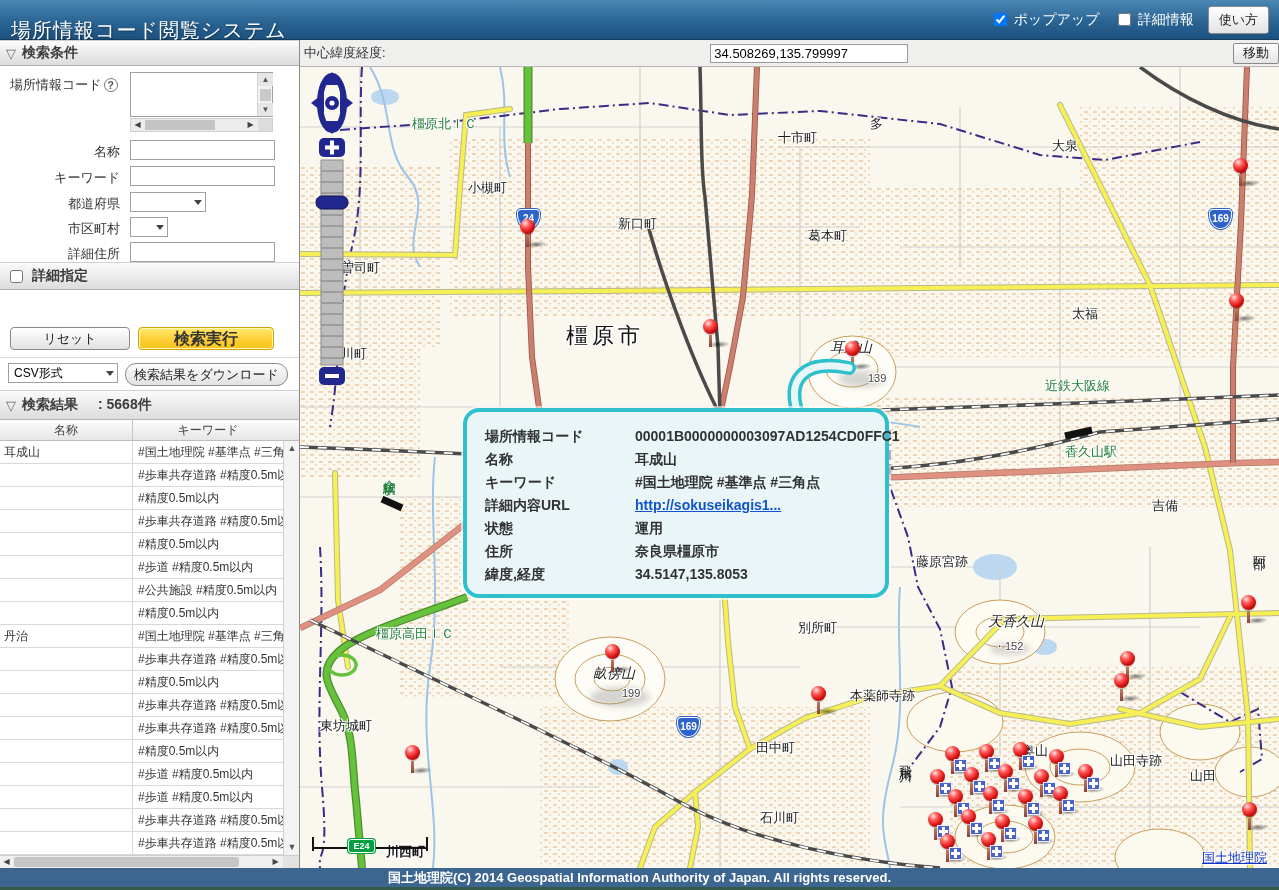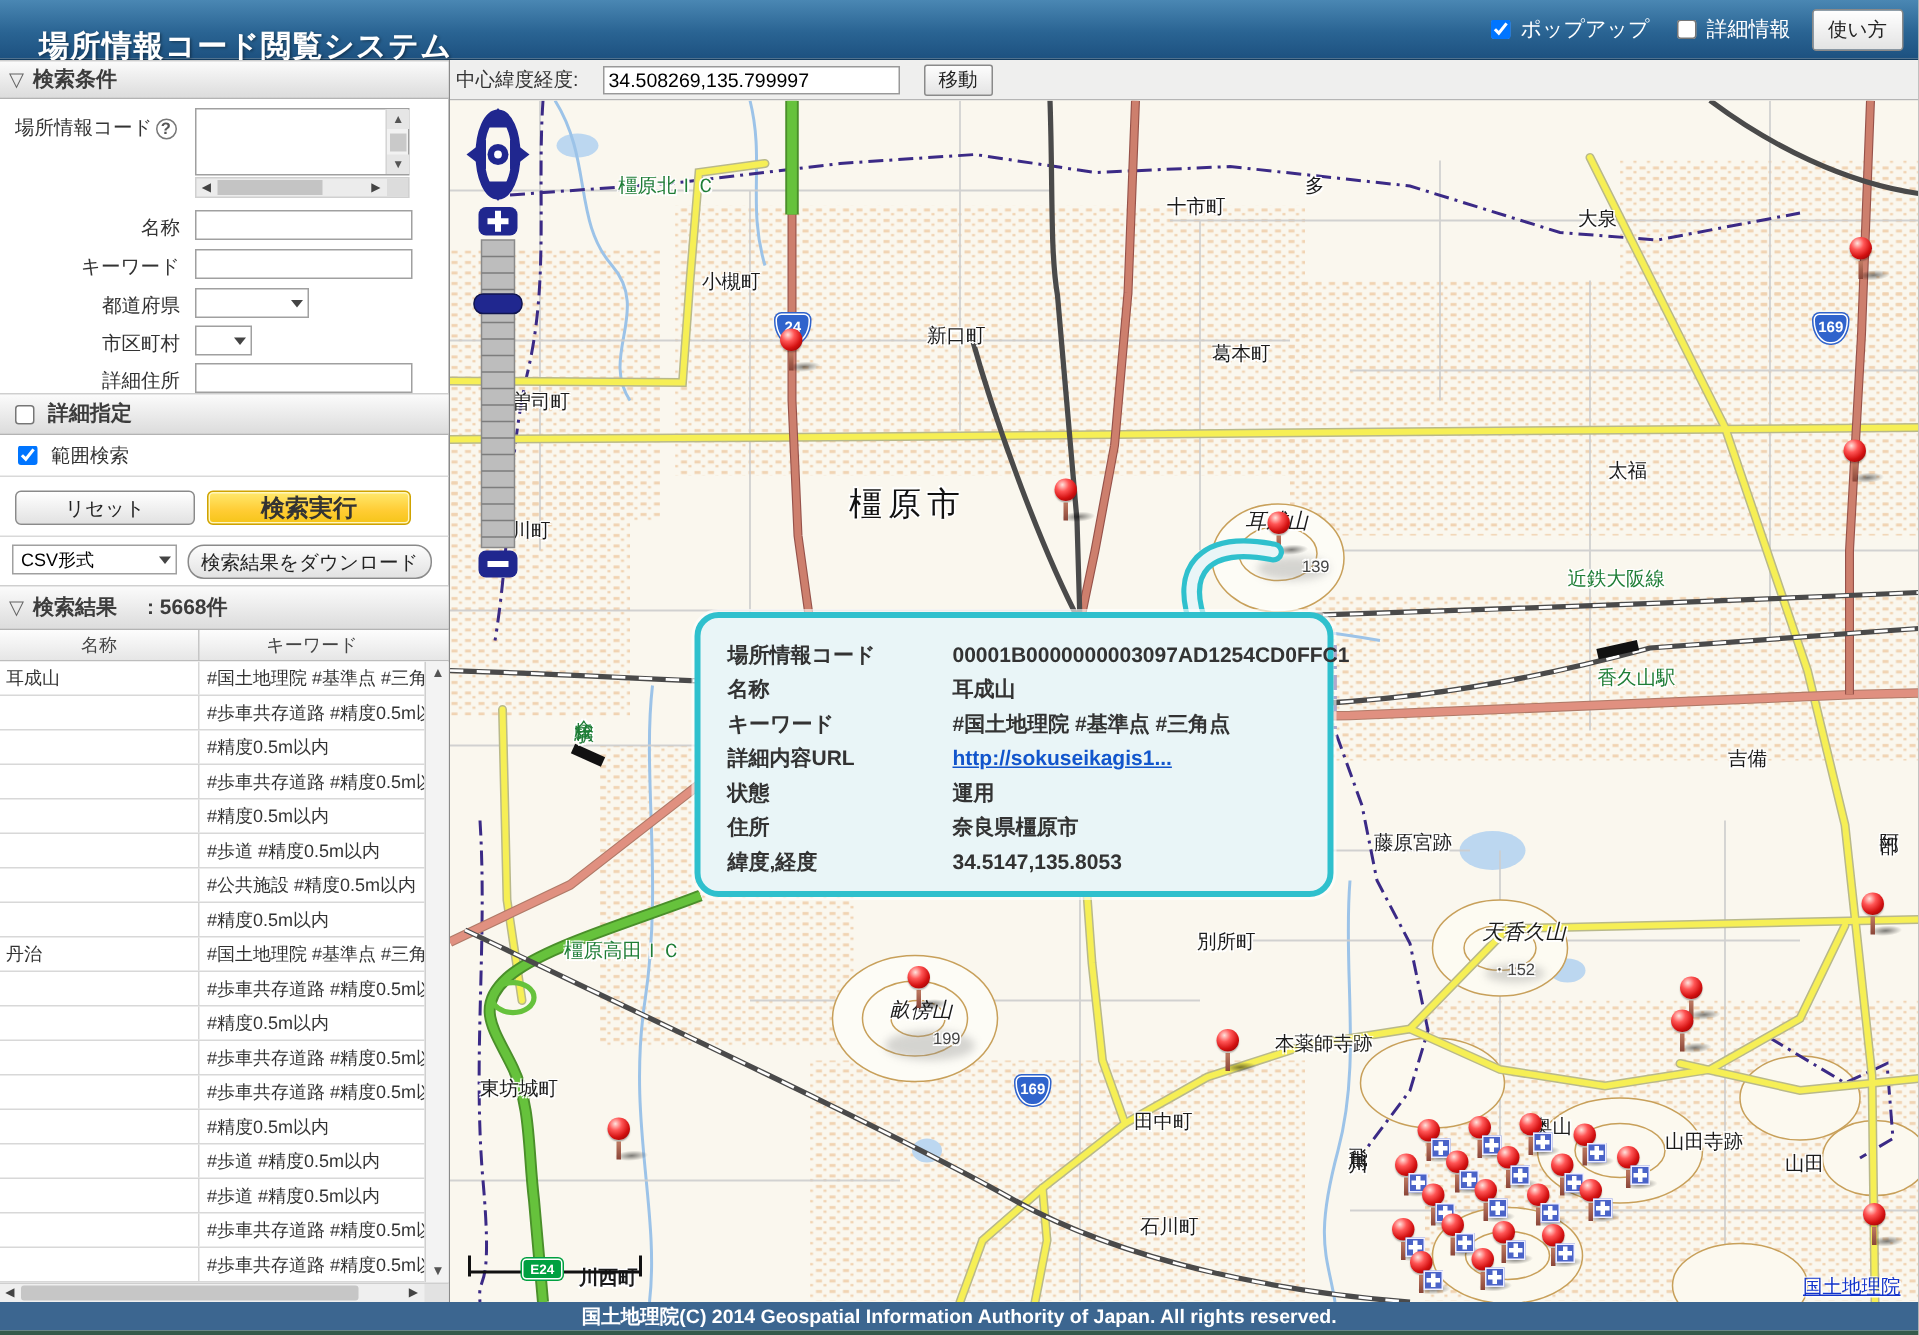--- a/index.html
+++ b/index.html
@@ -3,21 +3,21 @@
 <meta charset="utf-8">
 <style>
   html,body{margin:0;padding:0;background:#888;}
   *{box-sizing:border-box;font-family:"Liberation Sans","DejaVu Sans",sans-serif;}
   .app{position:relative;width:1279px;height:890px;background:#fff;overflow:hidden;}
 
   
   .hdr{position:absolute;left:0;top:0;width:1279px;height:40px;
        background:linear-gradient(#4a87b3,#2a6493 55%,#1d5180);
        border-bottom:1px solid #143c5f;display:flex;align-items:center;}
-  .hdr-title{color:#fff;font-size:20px;font-weight:bold;padding-left:26px;letter-spacing:1px;
+  .hdr-title{color:#fff;font-size:20px;font-weight:normal;padding-left:11px;letter-spacing:1px;
        text-shadow:1px 1px 2px rgba(0,0,0,.4);margin-top:21px;}
   .hdr-right{margin-left:auto;display:flex;align-items:center;gap:6px;padding-right:10px;color:#fff;font-size:14px;}
   .hdr-right label{display:flex;align-items:center;gap:4px;margin-right:8px;}
   .howto-btn{background:linear-gradient(#fff,#e3e3e3);border:1px solid #8a8a8a;border-radius:3px;
        font-size:13px;padding:4px 10px;color:#222;}
 
   
   .sidebar{position:absolute;left:0;top:40px;width:300px;height:828px;background:#fff;
        border-right:1px solid #8a8a8a;}
   .secbar{position:absolute;left:0;width:299px;background:linear-gradient(#fbfbfb,#dcdcdc);
@@ -71,21 +71,21 @@
   .vscroll .up,.vscroll .dn{position:absolute;left:1px;width:14px;height:15px;color:#555;font-size:9px;text-align:center;line-height:15px;}
   .vscroll .dn{bottom:0;}
   .hscroll{position:absolute;left:0;top:815px;width:299px;height:13px;background:#efefef;border-top:1px solid #cfcfcf;}
   .hscroll .lf,.hscroll .rt{position:absolute;top:0;width:13px;height:12px;color:#444;font-size:8px;text-align:center;line-height:12px;}
   .hscroll .rt{right:17px;}
   .hscroll .thumb{position:absolute;left:14px;top:1px;width:225px;height:10px;background:#c6c6c6;border-radius:2px;}
   .hscroll .corner{position:absolute;right:0;top:0;width:16px;height:12px;background:#e2e2e2;}
 
   
   .maptoolbar{position:absolute;left:300px;top:40px;width:979px;height:27px;background:#efefee;
-       border-bottom:1px solid #b5b5b5;display:flex;align-items:center;gap:16px;padding-left:4px;font-size:13px;color:#333;}
+       border-bottom:1px solid #b5b5b5;display:flex;align-items:center;gap:4px;padding-left:4px;font-size:13px;color:#333;justify-content:space-between;}
   .center-input{width:198px;height:19px;border:1px solid #999;font-size:13px;padding:0 3px;background:#fff;}
   .btn-move{background:linear-gradient(#fdfdfd,#e4e4e4);border:1px solid #8a8a8a;border-radius:2px;
        font-size:13px;height:21px;padding:0 9px;color:#222;}
   .map{position:absolute;left:300px;top:67px;width:979px;height:801px;overflow:hidden;background:#faf7ee;}
   .map svg.base{position:absolute;left:0;top:0;}
   .mlabel{position:absolute;font-size:13px;color:#1b1b1b;white-space:nowrap;
        text-shadow:1px 1px 0 #fff,-1px -1px 0 #fff,1px -1px 0 #fff,-1px 1px 0 #fff,0 0 2px #fff;}
   .mlabel.big{font-size:22px;letter-spacing:4px;color:#111;margin-top:44px;}
   .mlabel.green{color:#1e7d36;}
   .mlabel.mtn{font-style:italic;font-family:"DejaVu Serif","Liberation Serif",serif;font-size:14px;}
@@ -184,24 +184,20 @@
       </div>
       <div class="flabel" style="top:179px;">詳細住所</div>
       <input class="finput" style="top: 176px; width: 145px;" value="">
     </div>
 
     <div class="secbar sec-detail">
       <input type="checkbox" style="">
       <span>詳細指定</span>
     </div>
 
-    <div class="rangerow">
-      <input type="checkbox" checked="" style="">
-      <span>範囲検索</span>
-    </div>
 
     <div class="btnrow">
       <button class="btn-reset">リセット</button>
       <button class="btn-search">検索実行</button>
     </div>
 
     <div class="csvrow">
       <div class="selbox csv-sel">
         <span>CSV形式</span>
           <span class="chev"></span>

